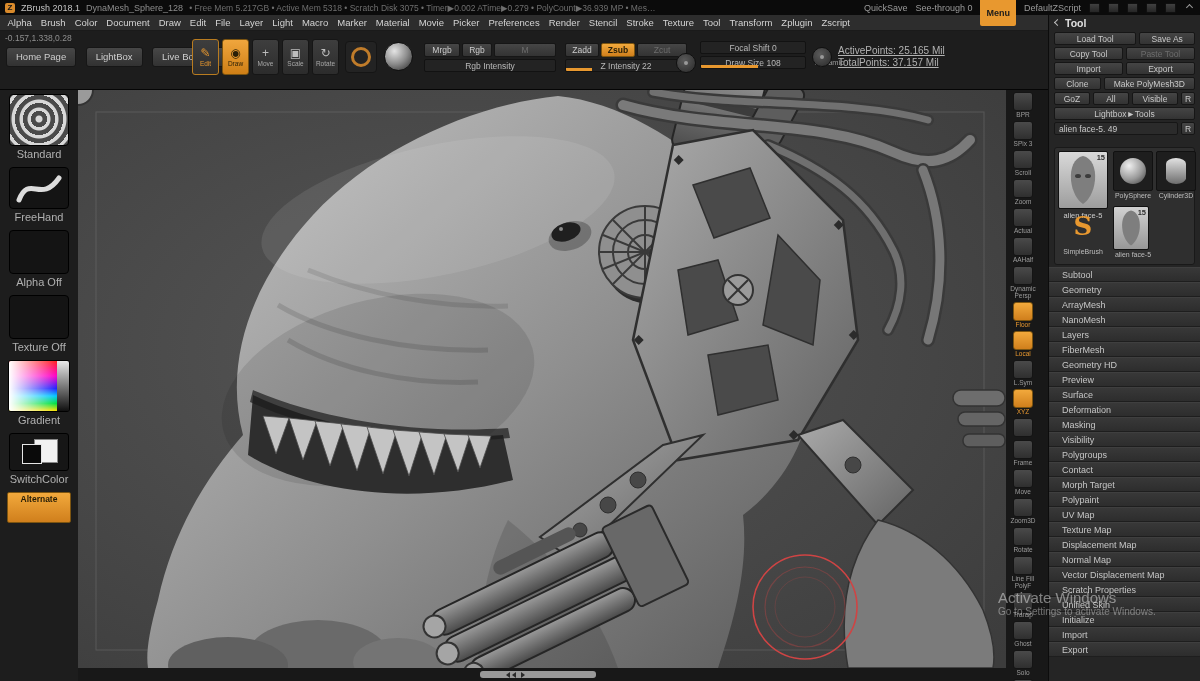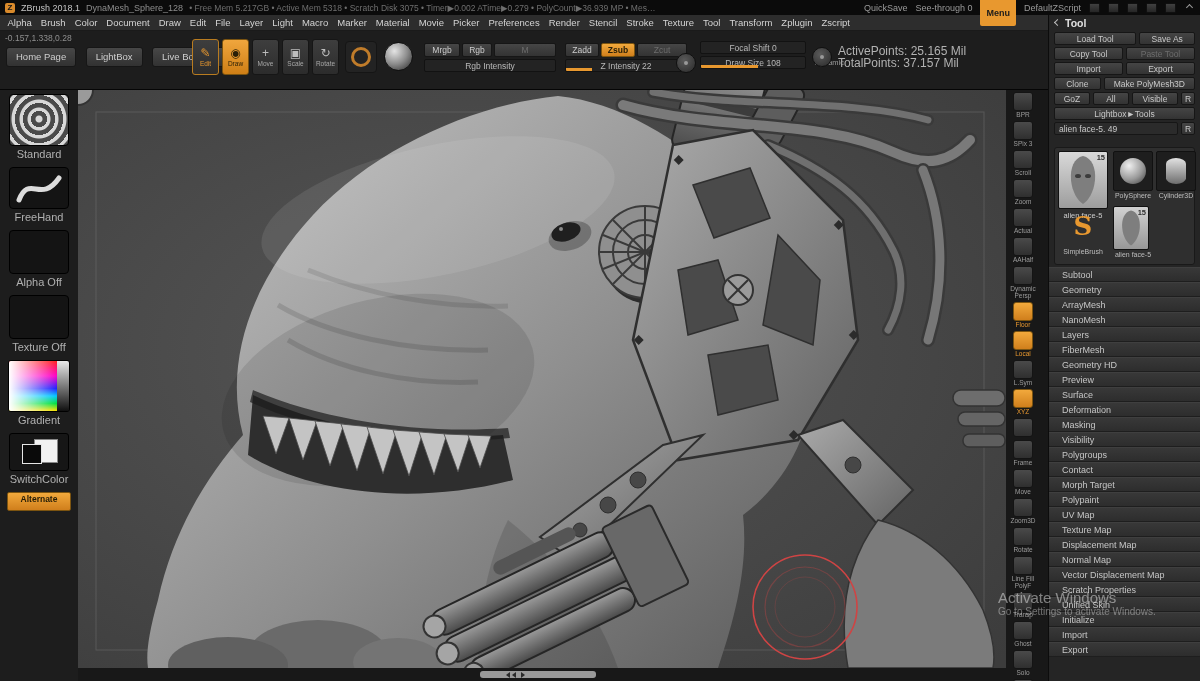--- a/index.html
+++ b/index.html
@@ -45,38 +45,38 @@
   .slider .fill{position:absolute;left:0;bottom:0;height:3px;background:#e8982f;}
   #grp-rgb{position:absolute;left:424px;top:12px;width:132px;}
   #grp-z{position:absolute;left:565px;top:12px;width:122px;}
   #grp-size{position:absolute;left:700px;top:10px;width:106px;}
   #grp-size .slider{margin-bottom:2px;}
   #dyn-lbl{position:absolute;right:-38px;bottom:4px;font-size:7.5px;color:#9a9a9a;}
   .rndico{width:20px;height:20px;border-radius:50%;background:radial-gradient(circle at 40% 35%,#5a5a5a,#2a2a2a);border:1px solid #101010;position:relative;flex:none;}
   .rndico:after{content:"";position:absolute;left:7px;top:7px;width:4px;height:4px;border-radius:50%;background:#999;}
   #focal-ico{position:absolute;left:676px;top:22px;}
   #grp-points{position:absolute;left:812px;top:14px;display:flex;gap:6px;align-items:center;}
-  #grp-points .pts{font-size:12px;color:#b2b2b2;line-height:12px;}
+  #grp-points .pts{font-size:10px;color:#b2b2b2;line-height:12px;text-decoration:underline;}
 
   
   #leftpanel{position:absolute;left:0;top:90px;width:78px;bottom:0;background:#1d1d1d;display:flex;flex-direction:column;align-items:center;padding-top:4px;gap:7px;z-index:5;}
   .lp-item{display:flex;flex-direction:column;align-items:center;gap:2px;}
   .lp-lbl{font-size:11px;color:#b0b0b0;}
   .thumb{background:#141414;border:1px solid #000;border-radius:4px;}
   #standard-thumb{width:60px;height:52px;background:repeating-radial-gradient(circle at 50% 48%,#d8d8d8 0 3px,#4a4a4a 4px 8px);border:1px solid #000;border-radius:4px;}
   #freehand-thumb{width:60px;height:42px;display:flex;align-items:center;justify-content:center;}
   #alphaoff-thumb,#textureoff-thumb{width:60px;height:44px;}
   #material-thumb{width:52px;height:52px;border-radius:50%;background:radial-gradient(circle at 35% 30%,#efefef,#9a9a9a 45%,#3c3c3c 88%);border:1px solid #000;}
   #gradient-thumb{width:62px;height:52px;border:1px solid #000;border-radius:3px;display:flex;overflow:hidden;}
   #grad-main{flex:1;background:linear-gradient(to right,#ffffff,rgba(255,255,255,0)),linear-gradient(to bottom,#ff2020,#ff00c8 30%,#2020ff 55%,#00c8ff 70%,#00e040 85%,#ffe000 100%);}
   #grad-side{width:12px;background:linear-gradient(#e8e8e8,#101010);}
   #switch-thumb{width:60px;height:38px;position:relative;background:#161616;border:1px solid #000;border-radius:3px;}
   #sw-back{position:absolute;right:10px;top:5px;width:24px;height:24px;background:#f2f2f2;border:1px solid #888;}
   #sw-front{position:absolute;left:12px;top:10px;width:20px;height:20px;background:#0a0a0a;border:1px solid #e6e6e6;}
-  #alternate-btn{width:64px;height:19px;background:linear-gradient(#f2a93c,#d07f1c);border:1px solid #7c5410;border-radius:2px;color:#241c06;font-size:8.5px;font-weight:bold;text-align:center;line-height:12px;}
+  #alternate-btn{width:64px;height:31px;background:linear-gradient(#f2a93c,#d07f1c);border:1px solid #7c5410;border-radius:2px;color:#241c06;font-size:8.5px;font-weight:bold;text-align:center;line-height:12px;}
 
   
   #canvas{position:absolute;left:78px;top:90px;width:928px;height:578px;background:#454545;z-index:1;}
   #canvas svg{display:block;}
   #watermark{position:absolute;left:998px;top:589px;z-index:60;pointer-events:none;}
   #wm1{font-size:15px;color:rgba(255,255,255,0.45);}
   #wm2{font-size:10px;color:rgba(255,255,255,0.38);}
   #hscroll{position:absolute;left:480px;top:671px;width:116px;height:7px;background:#9a9a9a;border-radius:3px;z-index:8;display:flex;align-items:center;gap:2px;padding-left:26px;}
   .tri-l{width:0;height:0;border-top:3px solid transparent;border-bottom:3px solid transparent;border-right:4px solid #2a2a2a;}
   .tri-r{width:0;height:0;border-top:3px solid transparent;border-bottom:3px solid transparent;border-left:4px solid #2a2a2a;margin-left:3px;}

